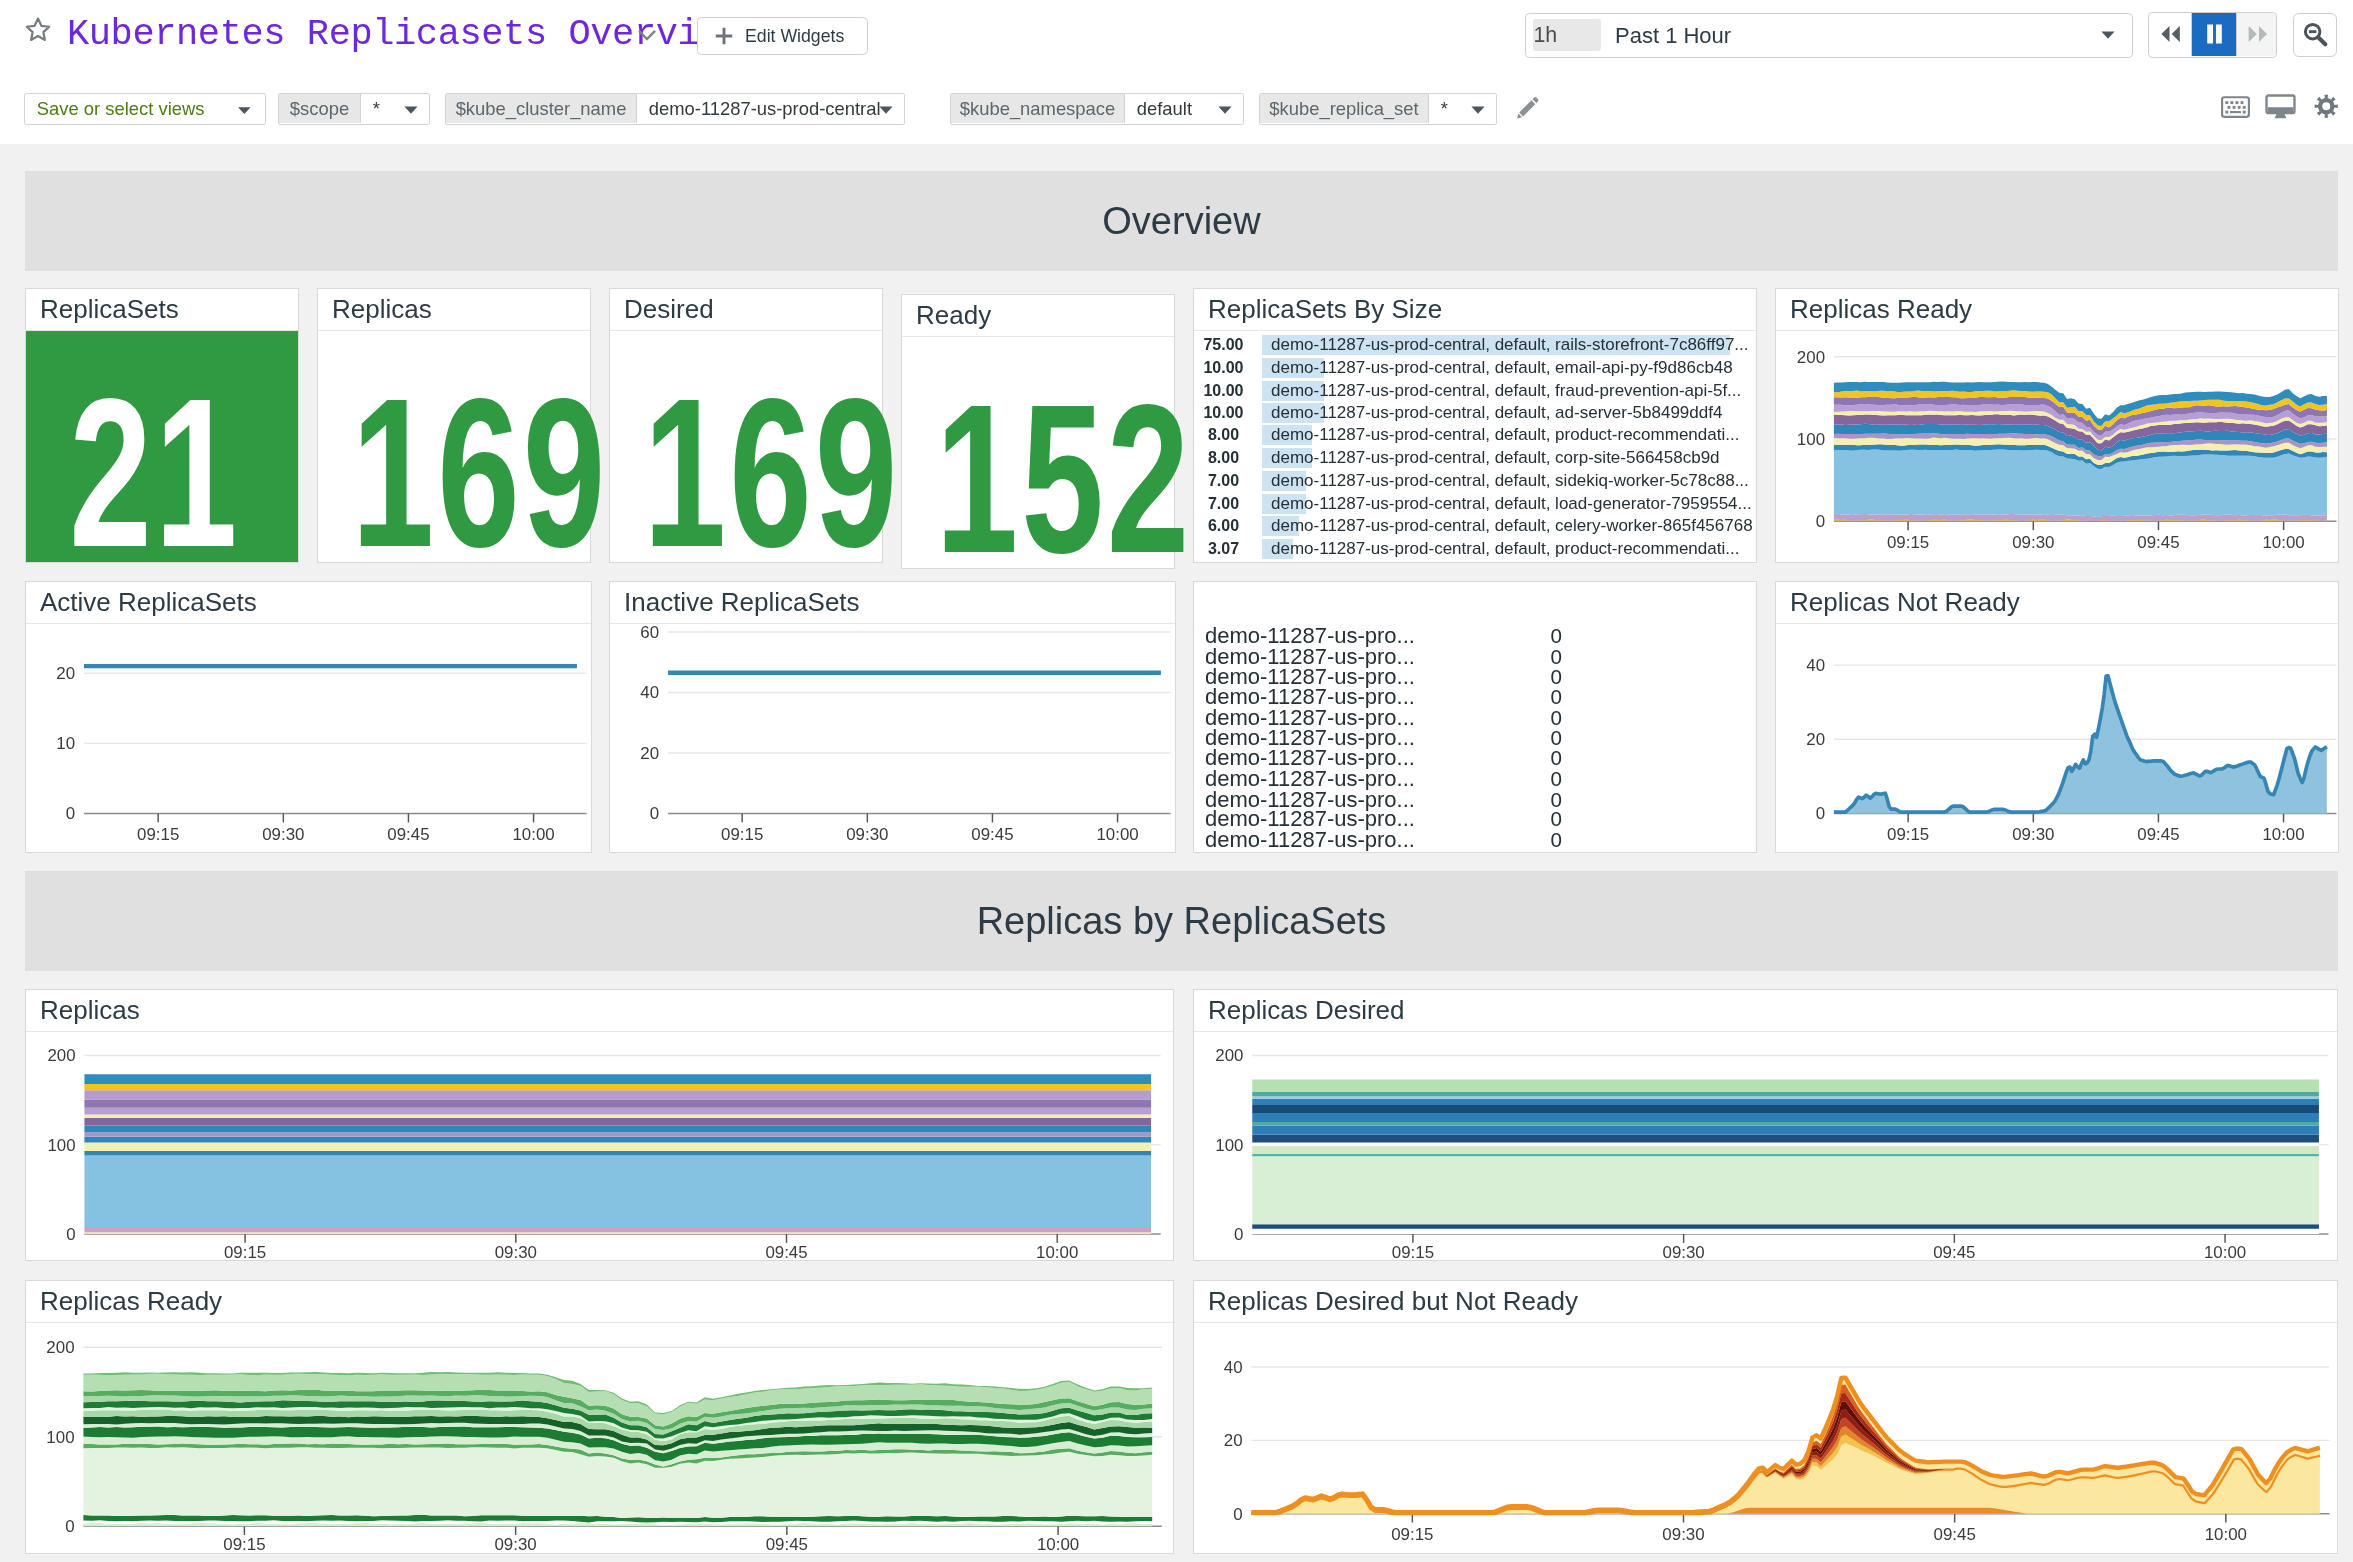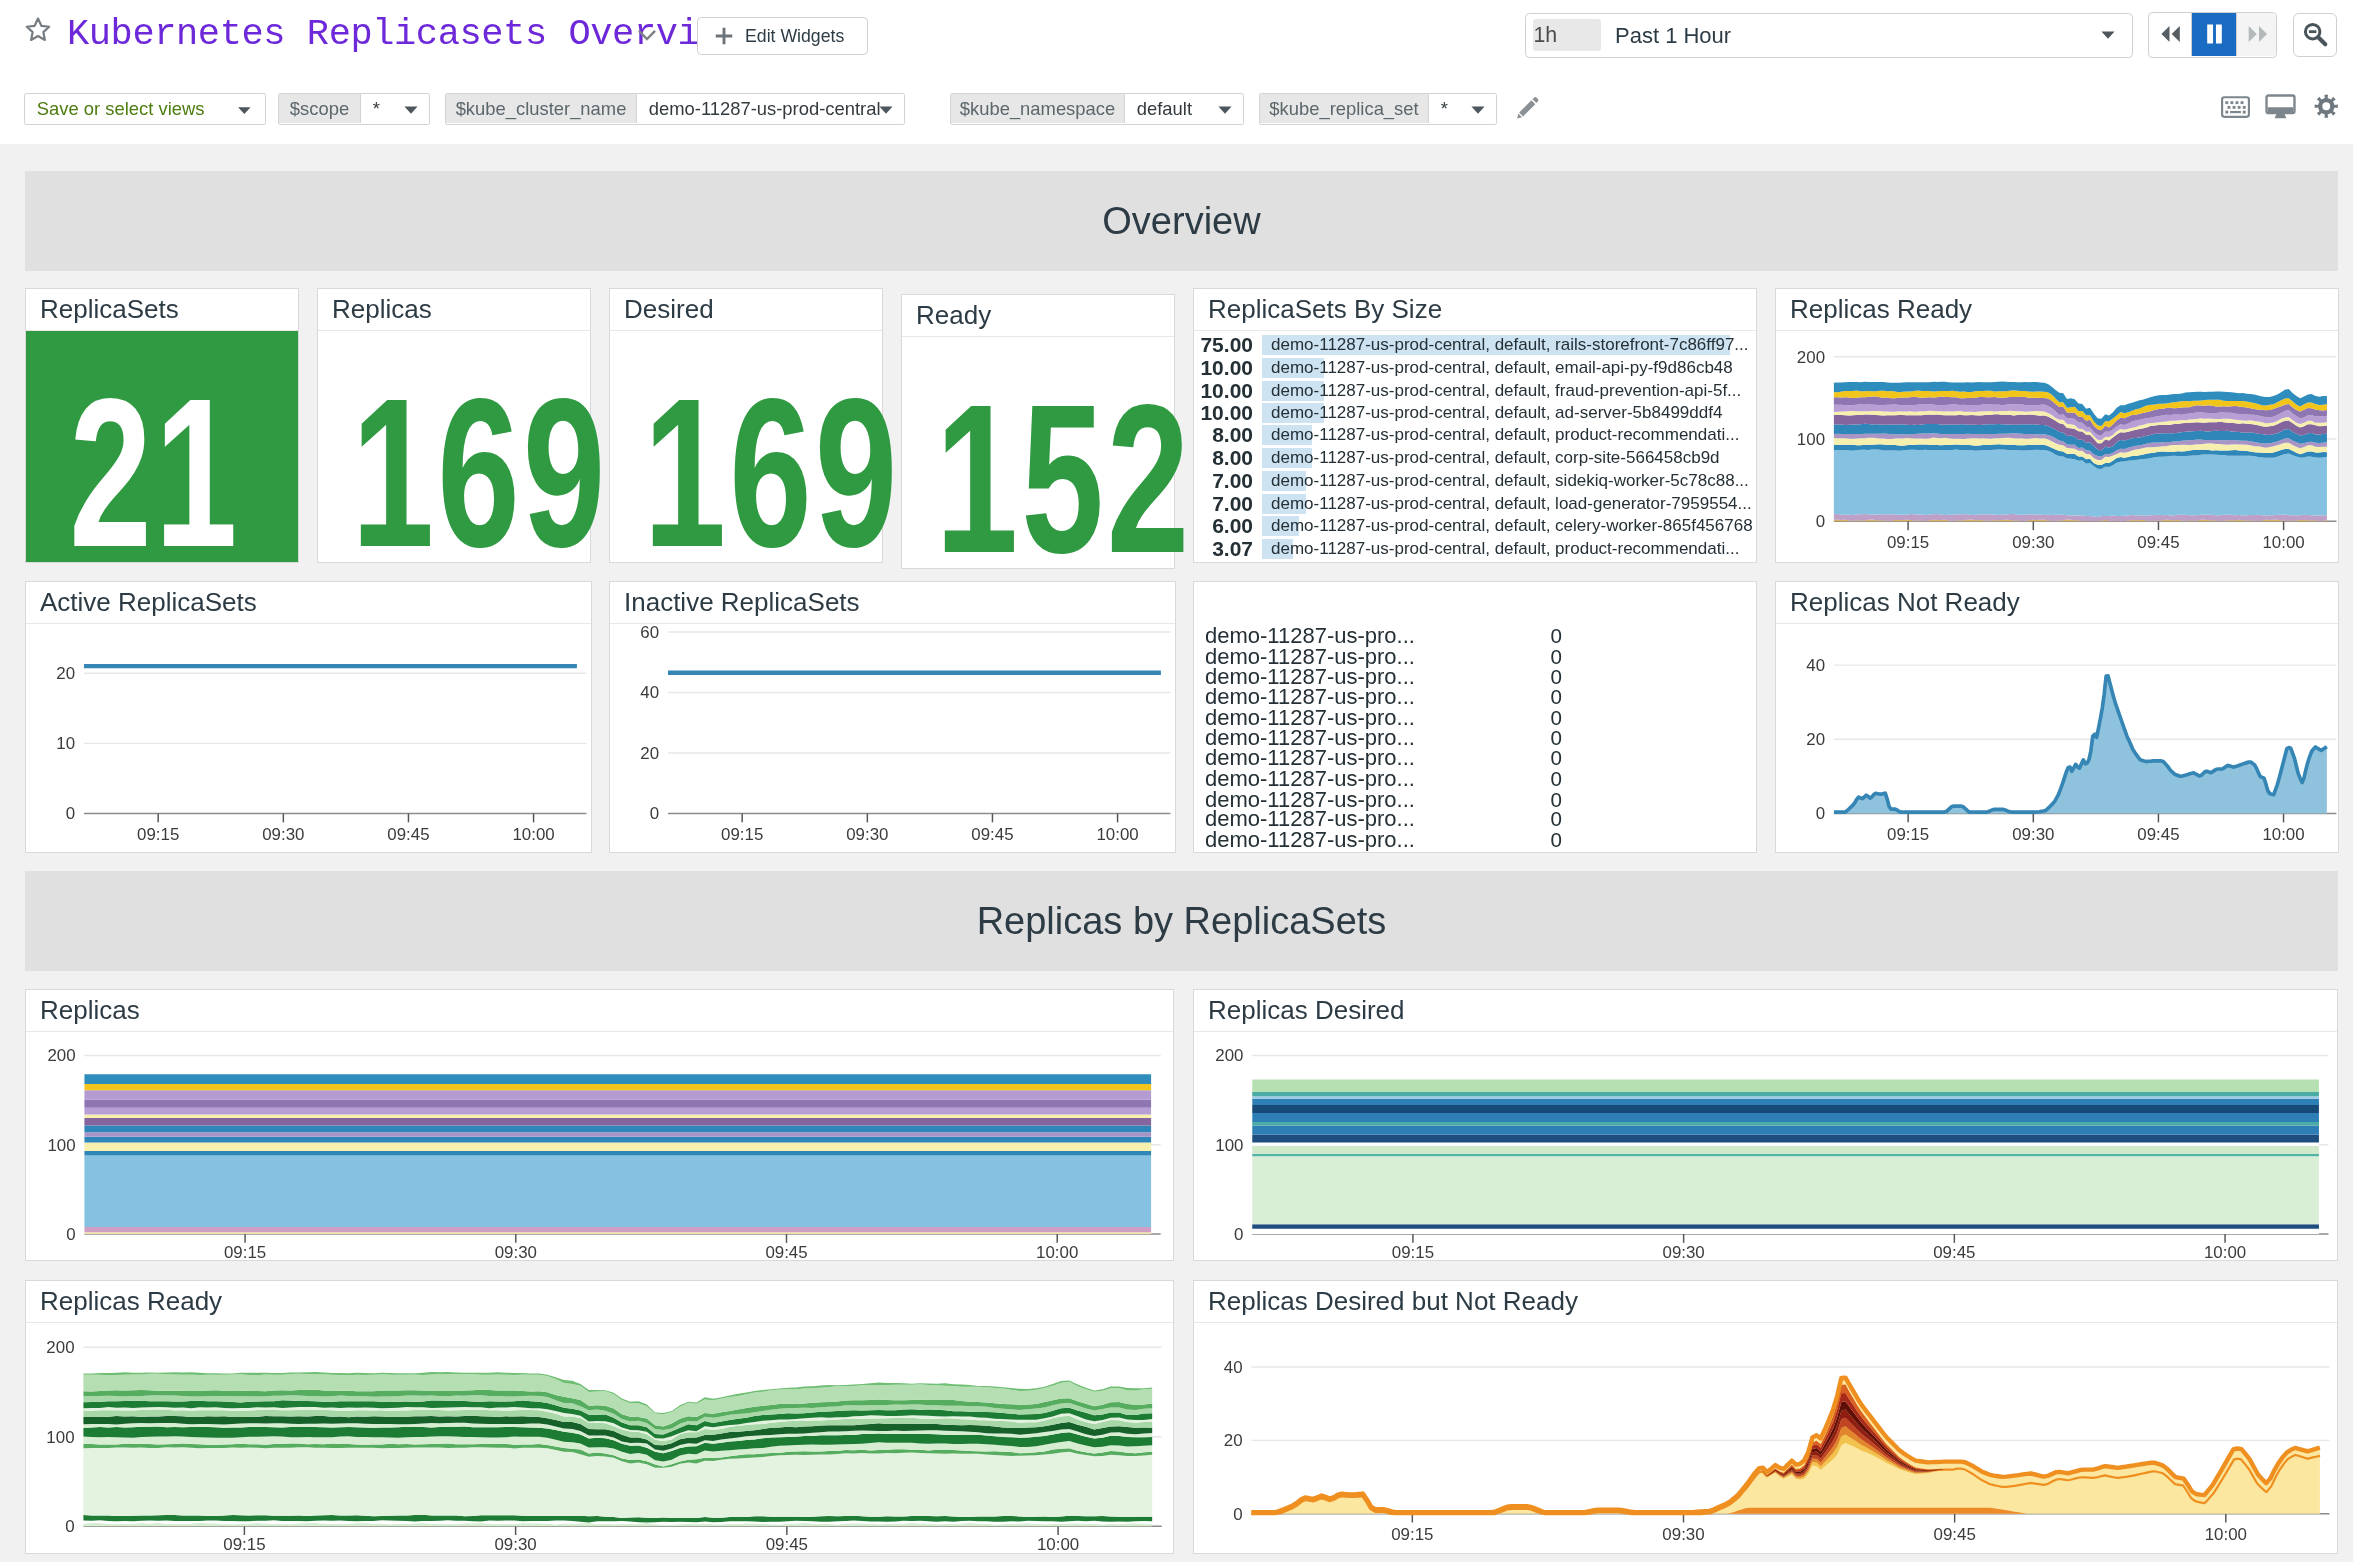--- a/index.html
+++ b/index.html
@@ -18,21 +18,21 @@
 .tvv { display:inline-block; color:#333a3e; height:29px; padding-left:11.8px; padding-right:37px; vertical-align:top; }
 .tvc { position:absolute; right:10.3px; top:11px; line-height:0; }
 .band { position:absolute; left:25px; width:2313px; height:100px; background:#e0e0e1; text-align:center; }
 .band span { font-size:38px; color:#2d3b45; line-height:100px; }
 .card { position:absolute; background:#fff; border:1.5px solid #d9d9d9; }
 .ct { position:absolute; left:0; top:0; right:0; height:42px; border-bottom:1.5px solid #e8e8e8; font-size:26px; color:#2d3b45; padding-left:14px; line-height:40px; white-space:nowrap; overflow:hidden; }
 .qv { position:absolute; left:0; right:0; top:42px; bottom:0; text-align:center; font-size:212px; font-weight:bold; line-height:283px; letter-spacing:4.4px; transform:scaleX(0.70) translateX(-10.3px); }
 .ch { position:absolute; left:0; top:42px; }
 .tl { position:absolute; left:0; top:42px; right:0; bottom:0; }
 .tlr { position:absolute; left:0; height:23px; width:100%; white-space:nowrap; overflow:hidden; }
-.tlv { position:absolute; left:0; width:59px; text-align:right; font-size:21px; font-weight:bold; color:#243036; line-height:22px; }
+.tlv { position:absolute; left:0; width:59px; text-align:center; font-size:16px; font-weight:bold; color:#243036; line-height:22px; }
 .tlb { position:absolute; left:68px; top:0.7px; height:20.6px; background:#cde3f2; }
 .tln { position:absolute; left:77px; font-size:17px; color:#243036; line-height:22px; white-space:nowrap; }
 .lcr { position:absolute; left:0; height:20.6px; width:100%; white-space:nowrap; overflow:hidden; }
 .lcn { position:absolute; left:11px; font-size:22px; color:#243036; line-height:20.6px; white-space:nowrap; }
 .lc0 { position:absolute; left:309px; width:59px; text-align:right; font-size:20.6px; color:#243036; line-height:20.6px; }
 </style></head><body>
 <div class="hdr">
 <svg width="28" height="28" viewBox="0 0 24 24" style="position:absolute;left:23.5px;top:16px">
       <path d="M12 2.2l2.9 6.2 6.7.8-5 4.6 1.3 6.7L12 17.2l-5.9 3.3 1.3-6.7-5-4.6 6.7-.8z" fill="none" stroke="#767d82" stroke-width="1.9" stroke-linejoin="round"></path>
     </svg>

